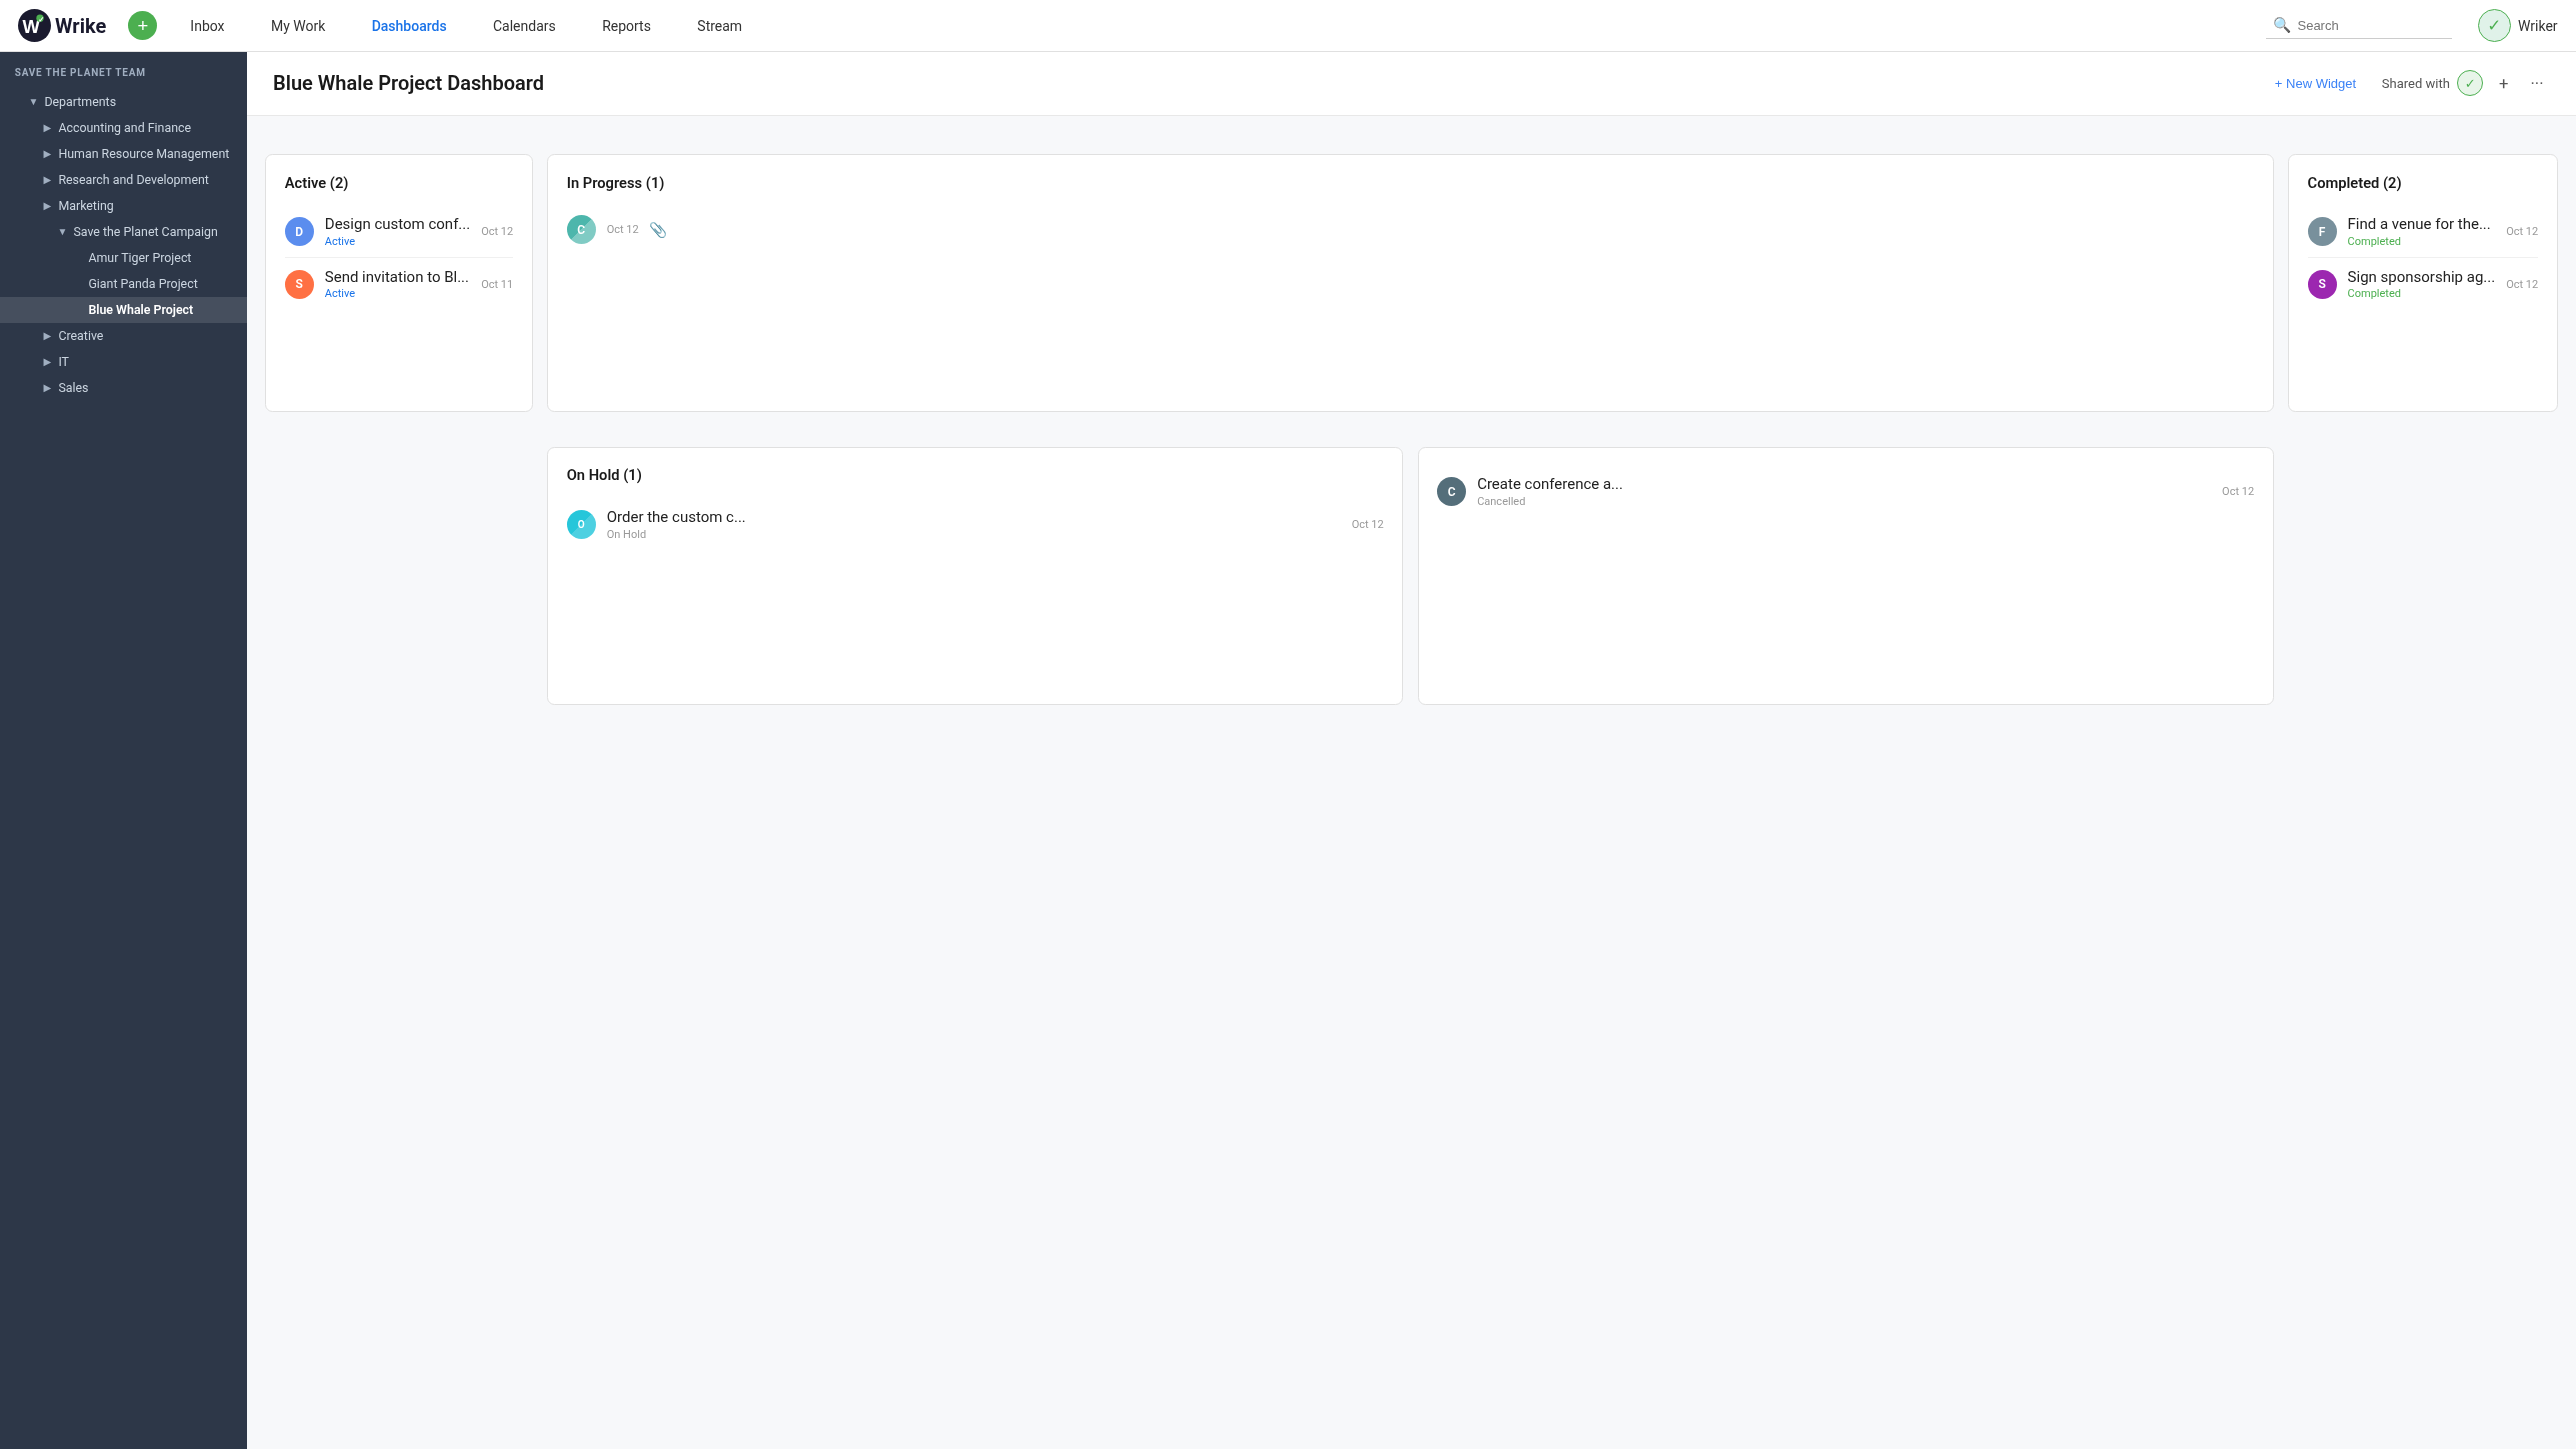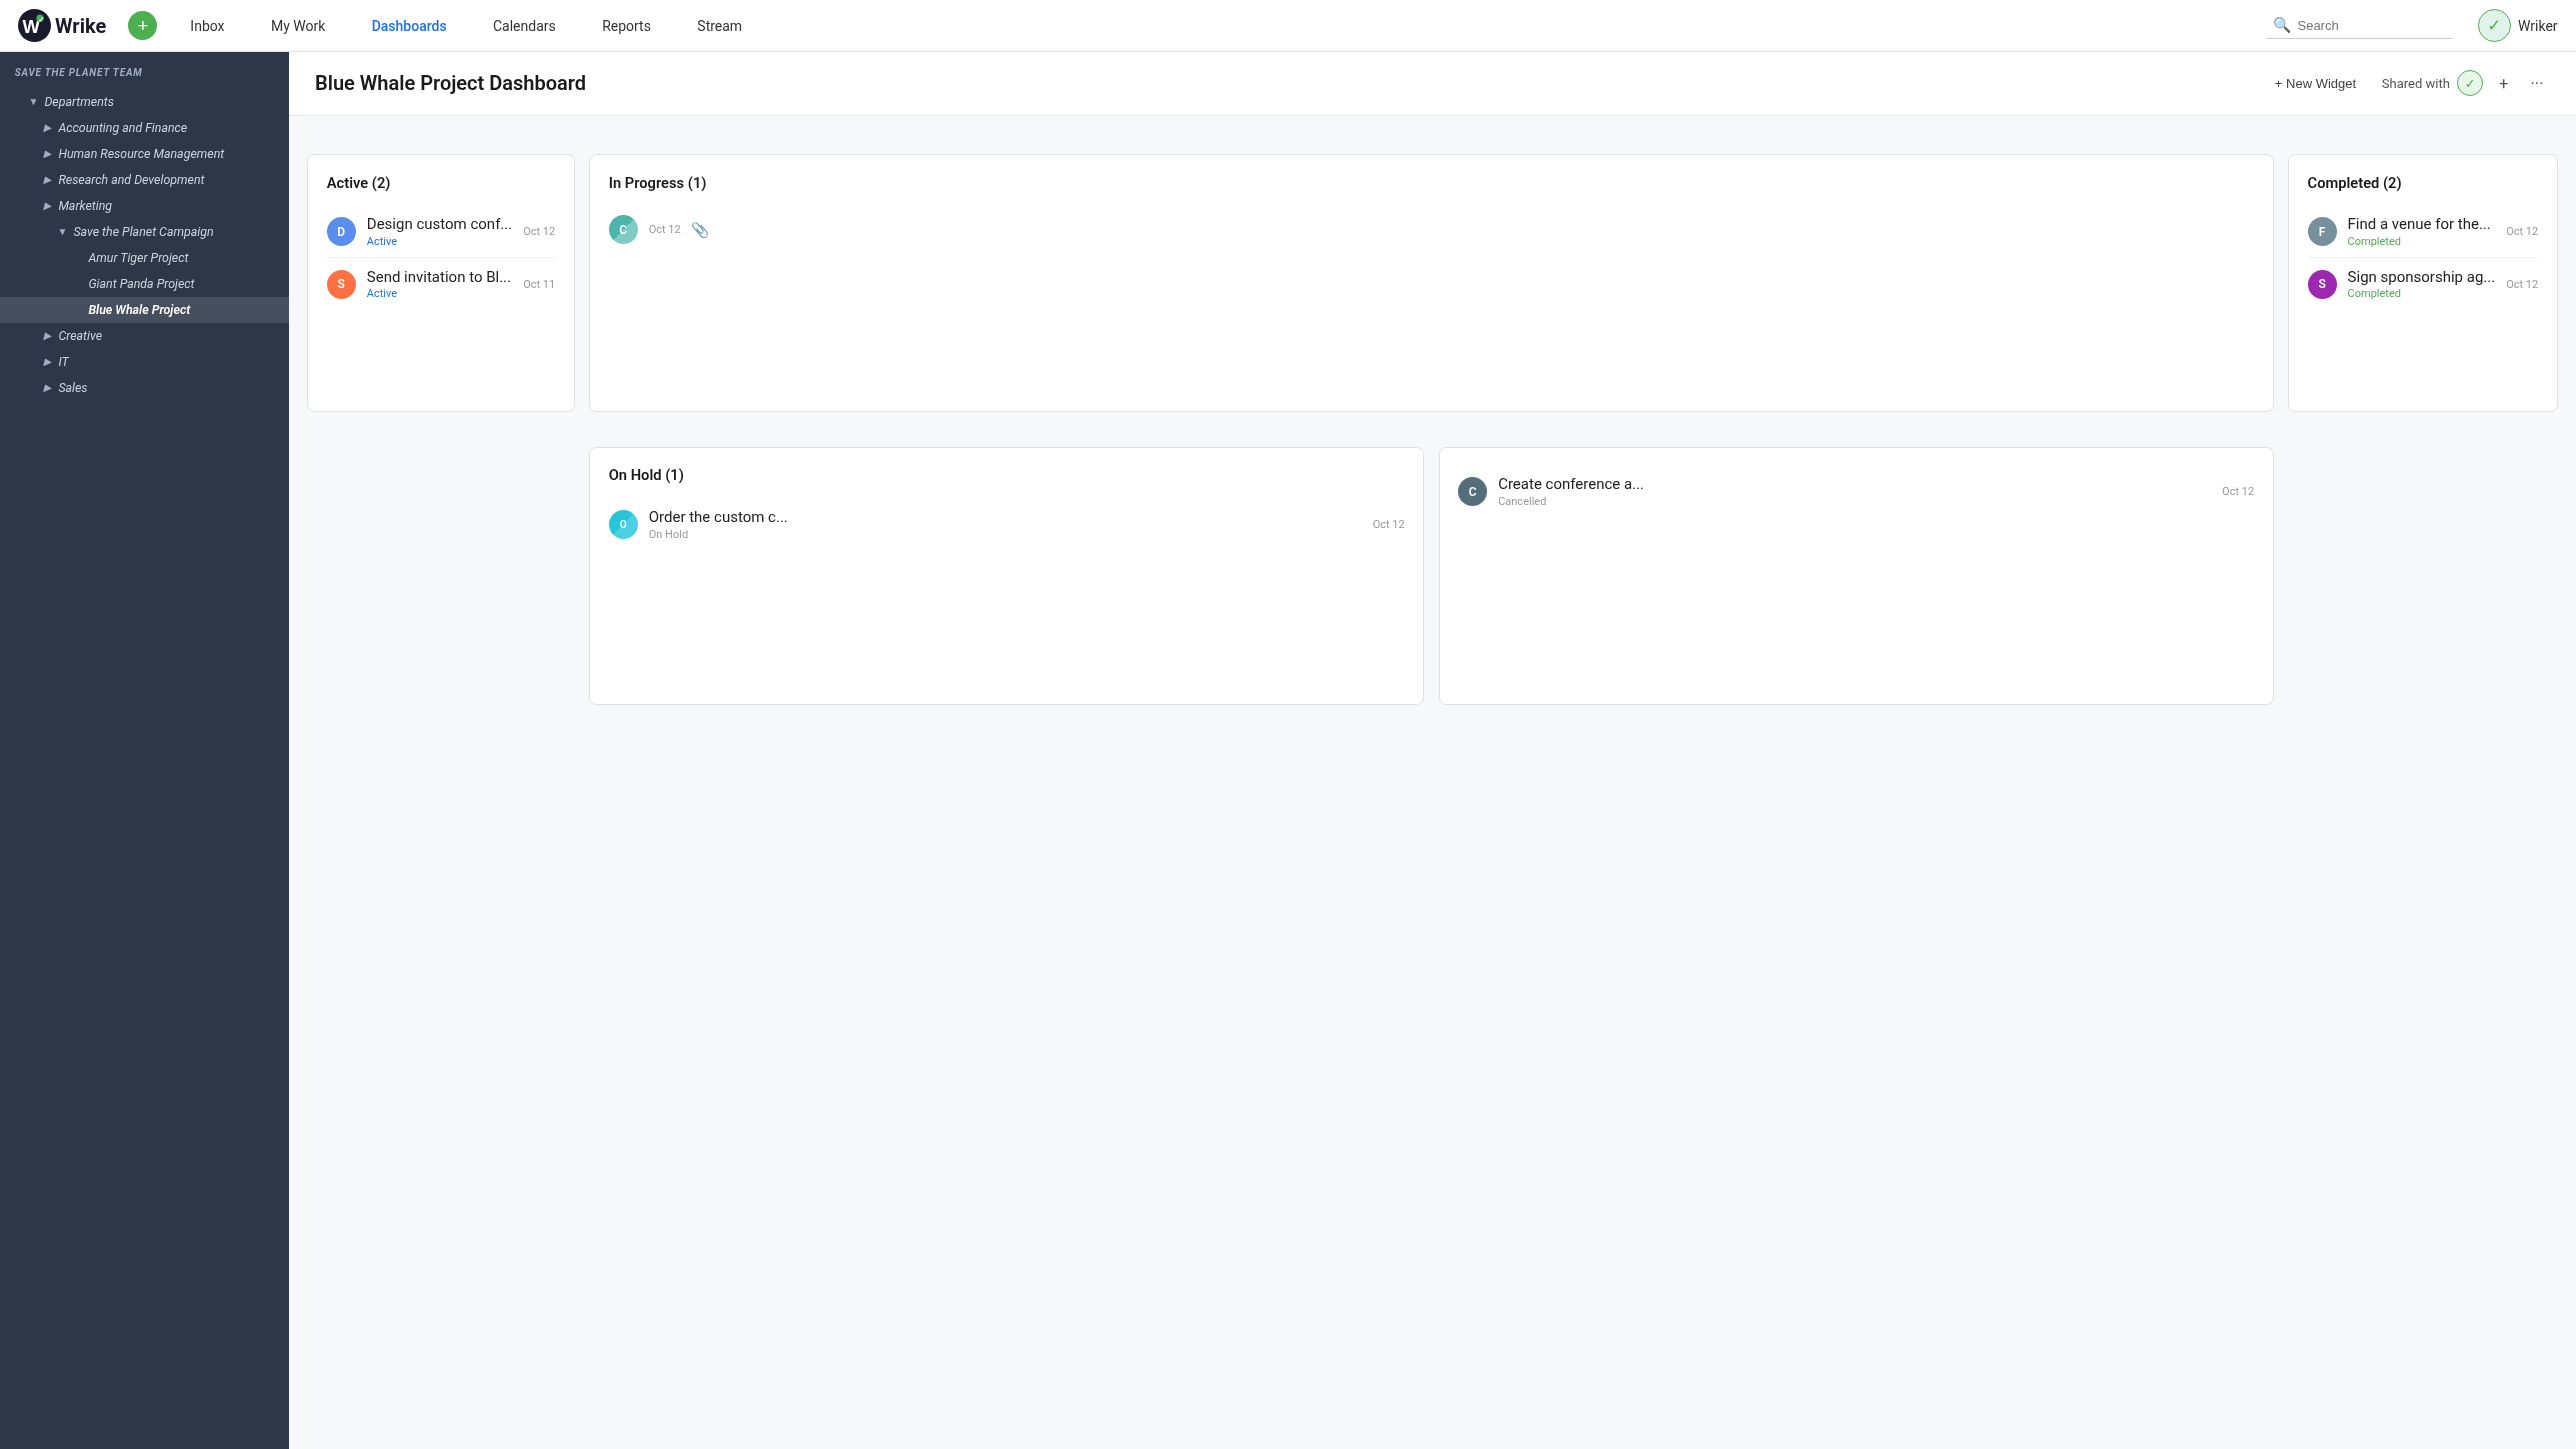--- a/index.html
+++ b/index.html
@@ -101,26 +101,25 @@
     
     .main-layout {
       display: flex;
       flex: 1;
       overflow: hidden;
     }
 
     
     .sidebar {
       background: #2d3748;
-      width: 289px;
+      width: 247px;
       flex-shrink: 0;
       overflow-y: auto;
       padding: 14.7px 0;
       color: #e2e8f0;
-      font-style: italic;
     }
     .sidebar-team-label {
       font-size: 10px;
       font-weight: 700;
       letter-spacing: 0.08em;
       color: #a0aec0;
       padding: 0 14.7px 11px 14.7px;
       text-transform: uppercase;
     }
     .sidebar-item {
@@ -176,21 +175,21 @@
     }
     .header-actions {
       display: flex;
       align-items: center;
       gap: 14.7px;
     }
     .new-widget-btn {
       display: flex;
       align-items: center;
       gap: 5.5px;
-      color: #404040;
+      color: #3b82f6;
       font-size: 13px;
       cursor: pointer;
       padding: 5.5px 11px;
       border-radius: 3.7px;
       border: none;
       background: transparent;
     }
     .shared-with {
       display: flex;
       align-items: center;

